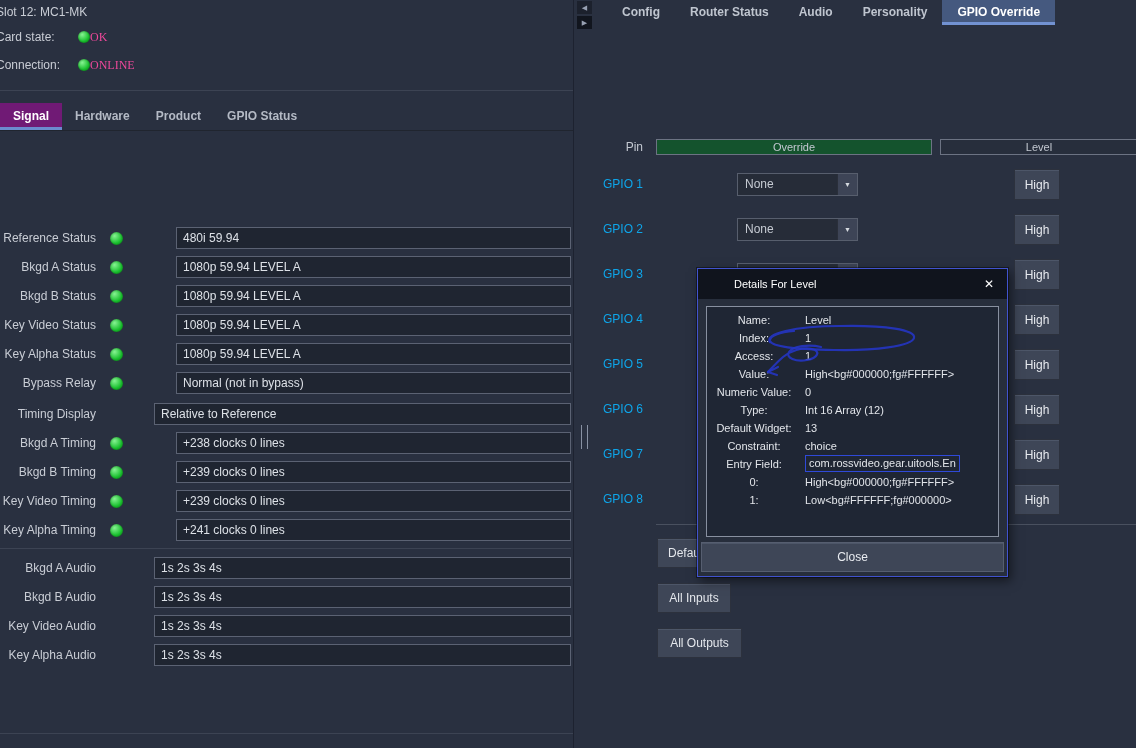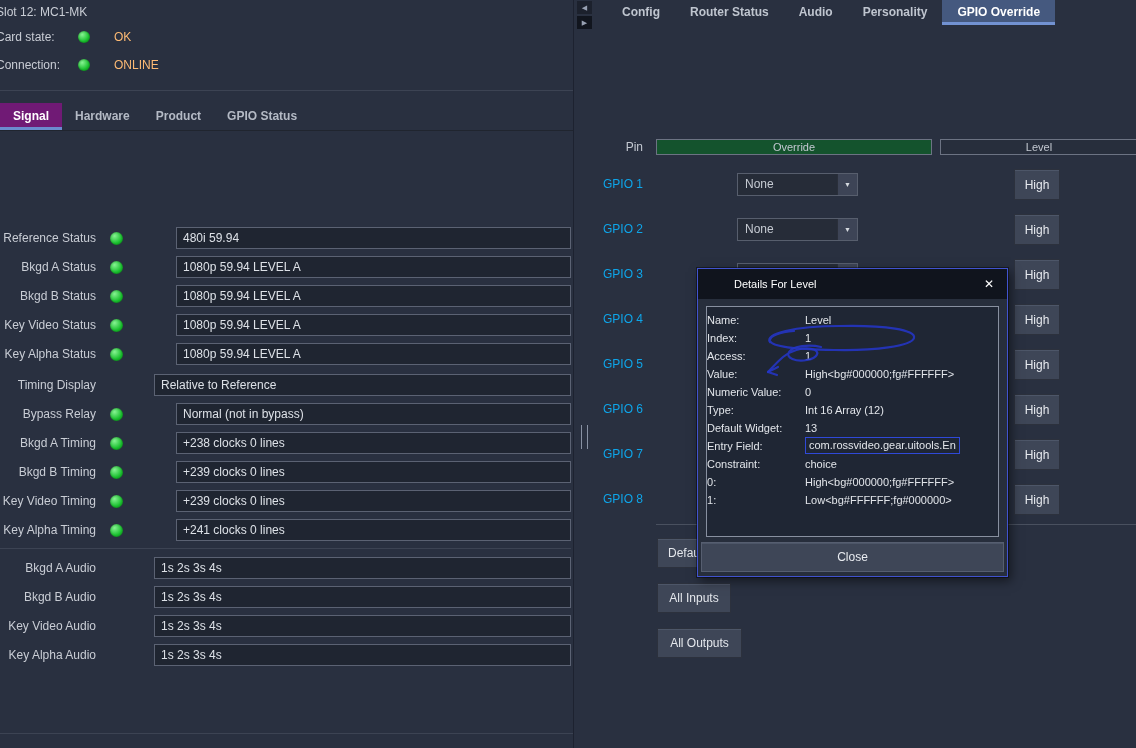--- a/index.html
+++ b/index.html
@@ -11,21 +11,21 @@
   }
 
   
   .left-panel { position:absolute; left:0; top:0; width:574px; height:748px;
                 border-right:1px solid #1d2230; }
   .card-info { position:absolute; top:0; left:0; right:0; height:91px;
                border-bottom:1px solid #3c4353; font-size:12px; padding-top:1px; }
   .info-line { display:flex; align-items:center; height:28px; margin-left:-4px; color:#c9cdd5; white-space:nowrap; }
   .info-line:first-child { height:22px; }
   .info-label { width:82px; }
-  .info-value { margin-left:24px; color:#fdba74; }
+  .info-value { margin-left:0; color:#ec4899;font-family:Liberation Serif, serif; }
   .led { width:13px; height:13px; border-radius:50%; flex:none;
          background: radial-gradient(circle at 35% 30%, #86f292, #19c02e 60%, #0d8c1f);
          box-shadow: inset 0 0 2px rgba(0,0,0,.45); }
   .led.sm { width:12px; height:12px; }
 
   .left-tabbar { position:absolute; top:103px; left:0; right:0; height:28px;
                  display:flex; border-bottom:1px solid #20252f; }
   .tab { padding:0 13px; line-height:27px; font-size:12px; font-weight:bold; color:#b4bac5; cursor:default; }
   .tab.active { background:#701a75; color:#ffffff; box-shadow: inset 0 -3px 0 #6c8ace; }
 
@@ -89,21 +89,21 @@
             background:#272e3c; border:1px solid #4153cf; z-index:10;
             box-shadow: 0 0 0 1px rgba(0,0,0,.4), 3px 4px 10px rgba(0,0,0,.5); }
   .dialog-title { height:30px; background:#10141d; display:flex; align-items:center;
                   color:#ffffff; font-size:11px; position:relative; }
   .title-text { padding-left:36px; }
   .dialog-close { position:absolute; right:10px; top:7px; width:16px; height:16px;
                   color:#ffffff; font-size:12px; text-align:center; line-height:16px; cursor:default; }
   .dialog-body { position:absolute; left:8px; right:8px; top:37px; height:231px;
                  background:#1f2634; border:1px solid #8890a0; padding-top:4px; overflow:hidden; }
   .dfield { display:flex; height:18px; line-height:18px; font-size:11px; color:#e2e5ea; white-space:nowrap; }
-  .dlabel { width:94px; text-align:left; }
+  .dlabel { width:94px; text-align:center; }
   .dlabel::after { content:":"; }
   .dvalue { margin-left:4px; overflow:hidden; }
   .dvalue.boxed { border:1px solid #2f49d8; padding:0 3px; height:17px; line-height:15px;
                   margin-top:0; max-width:172px; }
   .dialog-close-btn { position:absolute; left:3px; right:3px; bottom:4px; height:30px;
                       background:#3e4657; border:1px solid #565e70; color:#e8ebf0; font-size:12px;
                       display:flex; align-items:center; justify-content:center;
                       box-shadow: inset 0 1px 0 #4d5668; }
 
   
@@ -167,33 +167,33 @@
     <span class="led"></span>
     <div class="lrow-value">1080p 59.94 LEVEL A</div>
   </div>
         <div class="lrow">
     <div class="lrow-label">
             <span class="lbl-text">Key Alpha Status</span>
           </div>
     <span class="led"></span>
     <div class="lrow-value">1080p 59.94 LEVEL A</div>
   </div>
+        <div class="lrow">
+    <div class="lrow-label">
+            <span class="lbl-text">Bypass Relay</span>
+          </div>
+    <span class="led"></span>
+    <div class="lrow-value">Normal (not in bypass)</div>
+  </div>
         <div class="lrow gap">
     <div class="lrow-label">
             <span class="lbl-text">Timing Display</span>
           </div>
 
     <div class="lrow-value">Relative to Reference</div>
-  </div>
-        <div class="lrow">
-    <div class="lrow-label">
-            <span class="lbl-text">Bypass Relay</span>
-          </div>
-    <span class="led"></span>
-    <div class="lrow-value">Normal (not in bypass)</div>
   </div>
         <div class="lrow">
     <div class="lrow-label">
             <span class="lbl-text">Bkgd A Timing</span>
           </div>
     <span class="led"></span>
     <div class="lrow-value">+238 clocks 0 lines</div>
   </div>
         <div class="lrow">
     <div class="lrow-label">
@@ -375,26 +375,26 @@
   </div>
         <div class="dfield">
     <span class="dlabel">Type</span>
     <span class="dvalue">Int 16 Array (12)</span>
   </div>
         <div class="dfield">
     <span class="dlabel">Default Widget</span>
     <span class="dvalue">13</span>
   </div>
         <div class="dfield">
+    <span class="dlabel">Constraint</span>
+    <span class="dvalue">choice</span>
+  </div>
+        <div class="dfield">
     <span class="dlabel">Entry Field</span>
     <span class="dvalue boxed">com.rossvideo.gear.uitools.En</span>
-  </div>
-        <div class="dfield">
-    <span class="dlabel">Constraint</span>
-    <span class="dvalue">choice</span>
   </div>
         <div class="dfield">
     <span class="dlabel">0</span>
     <span class="dvalue">High&lt;bg#000000;fg#FFFFFF&gt;</span>
   </div>
         <div class="dfield">
     <span class="dlabel">1</span>
     <span class="dvalue">Low&lt;bg#FFFFFF;fg#000000&gt;</span>
   </div>
       </div>

